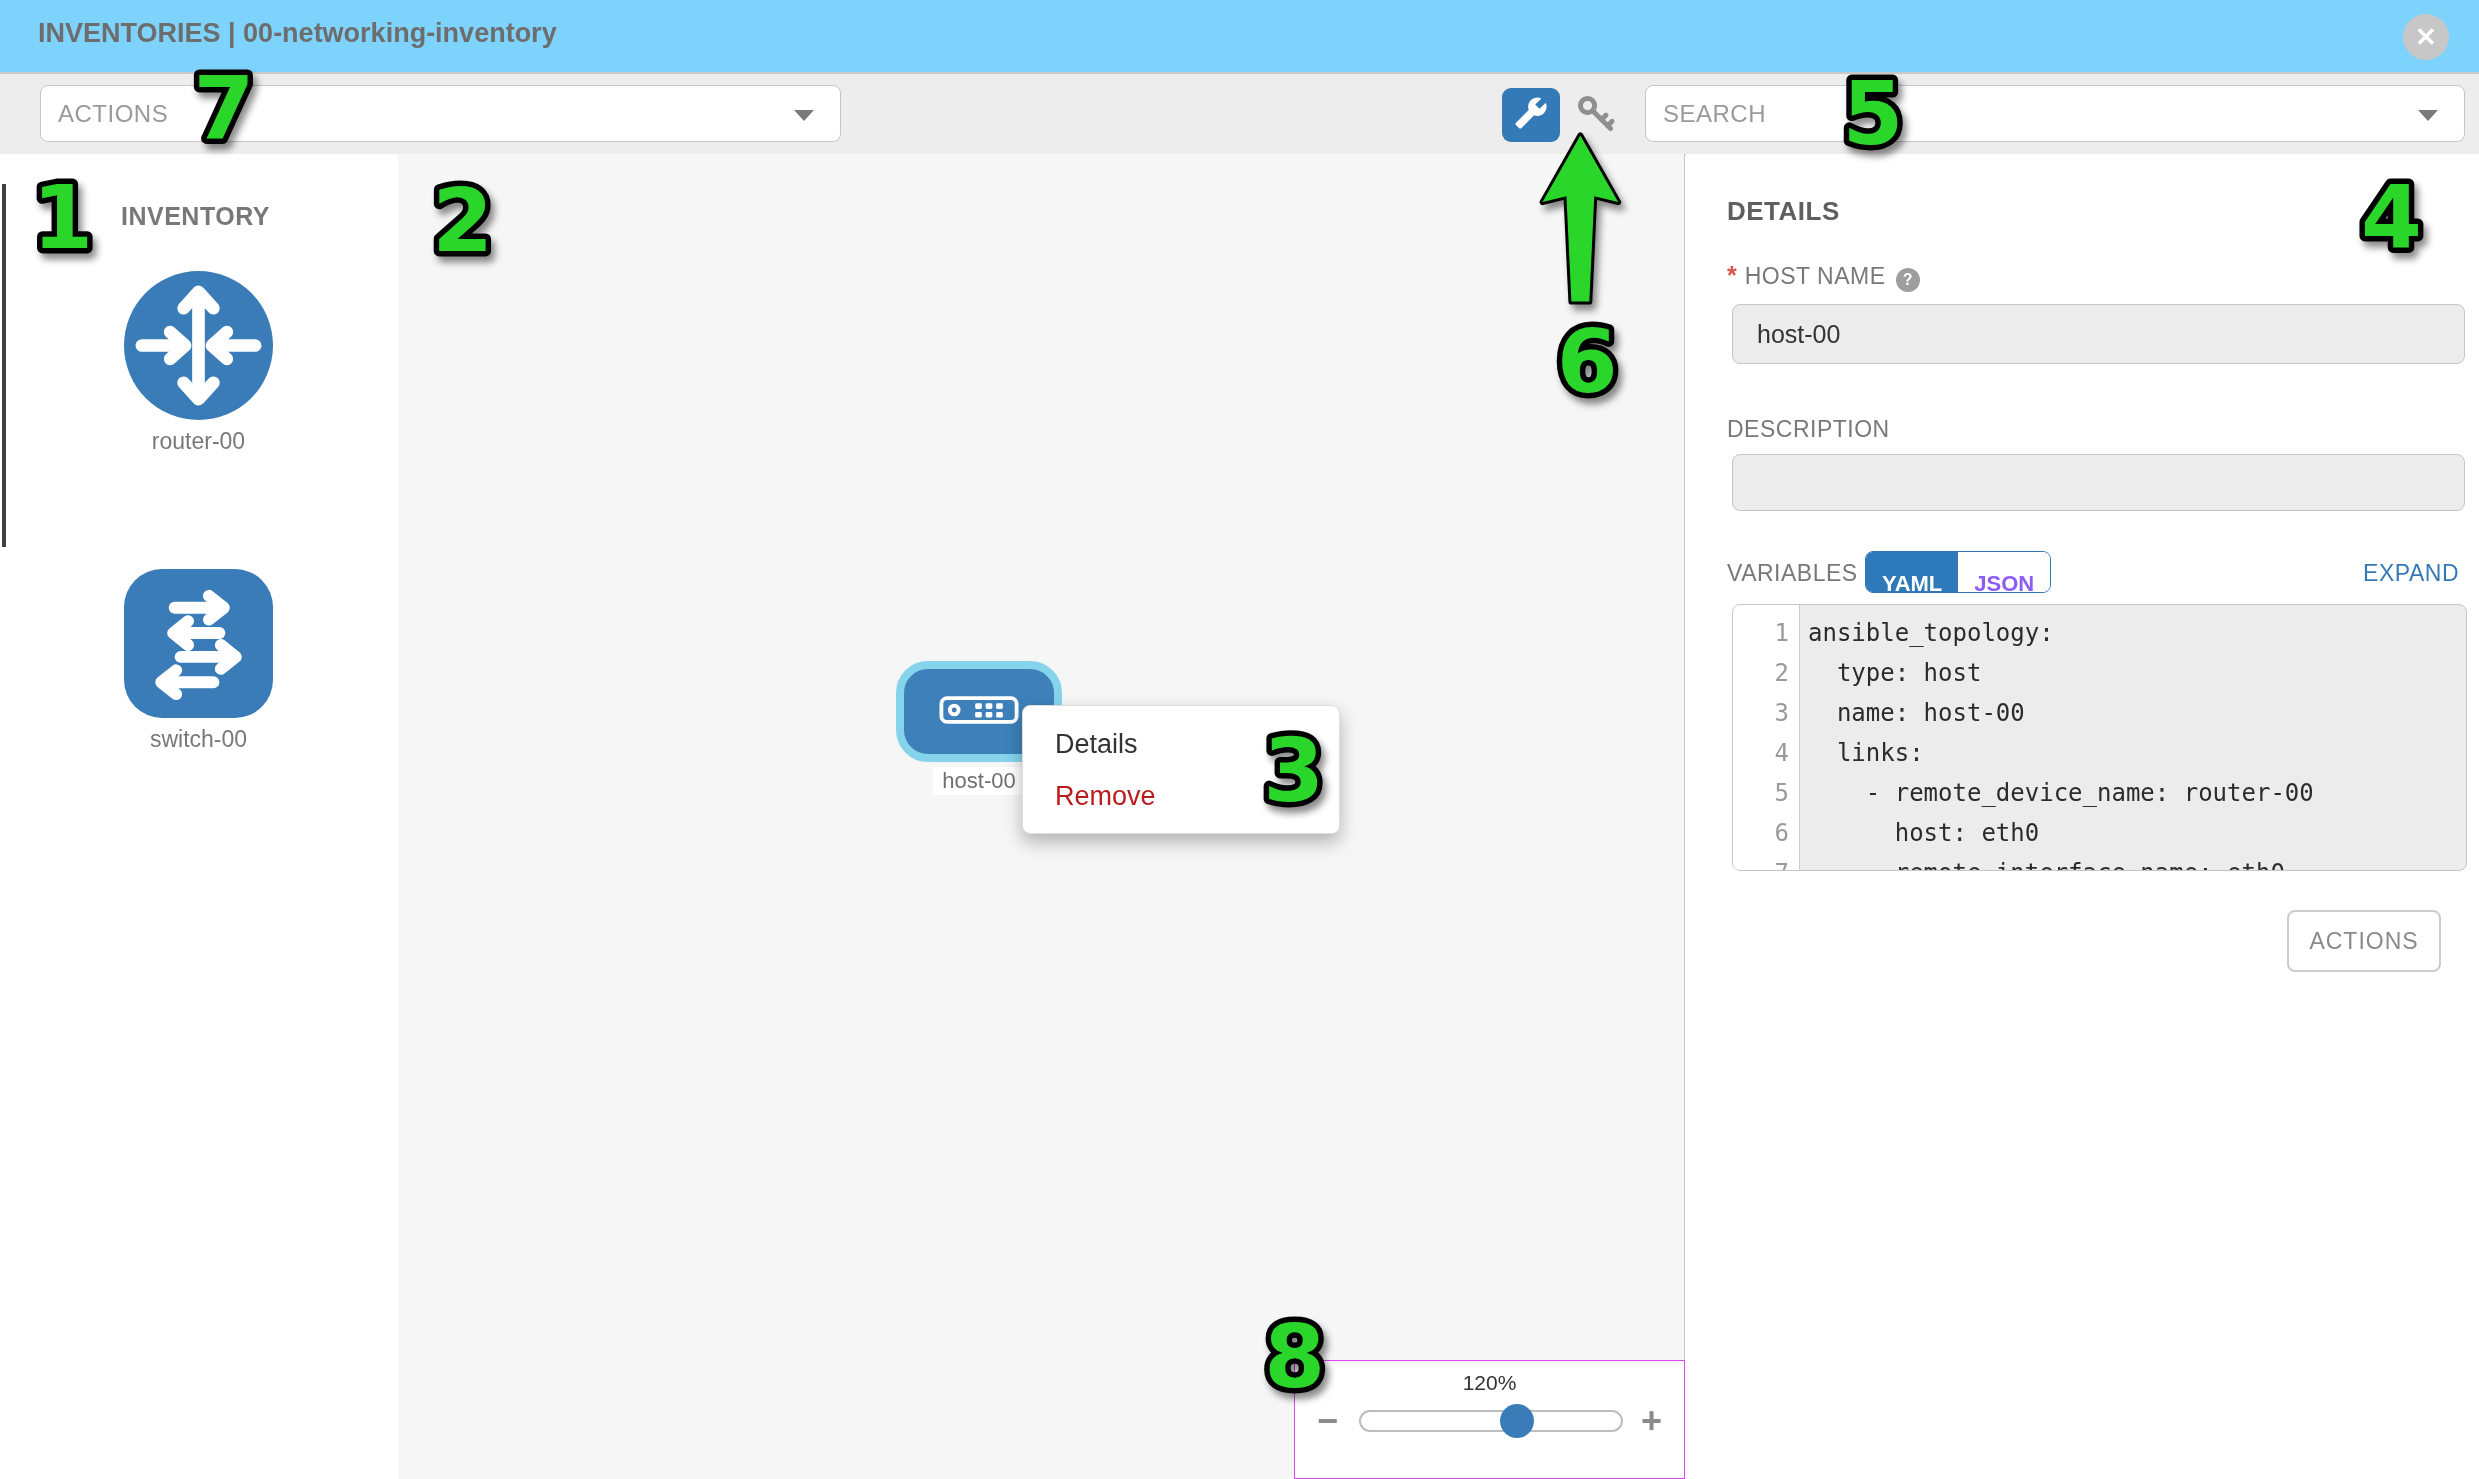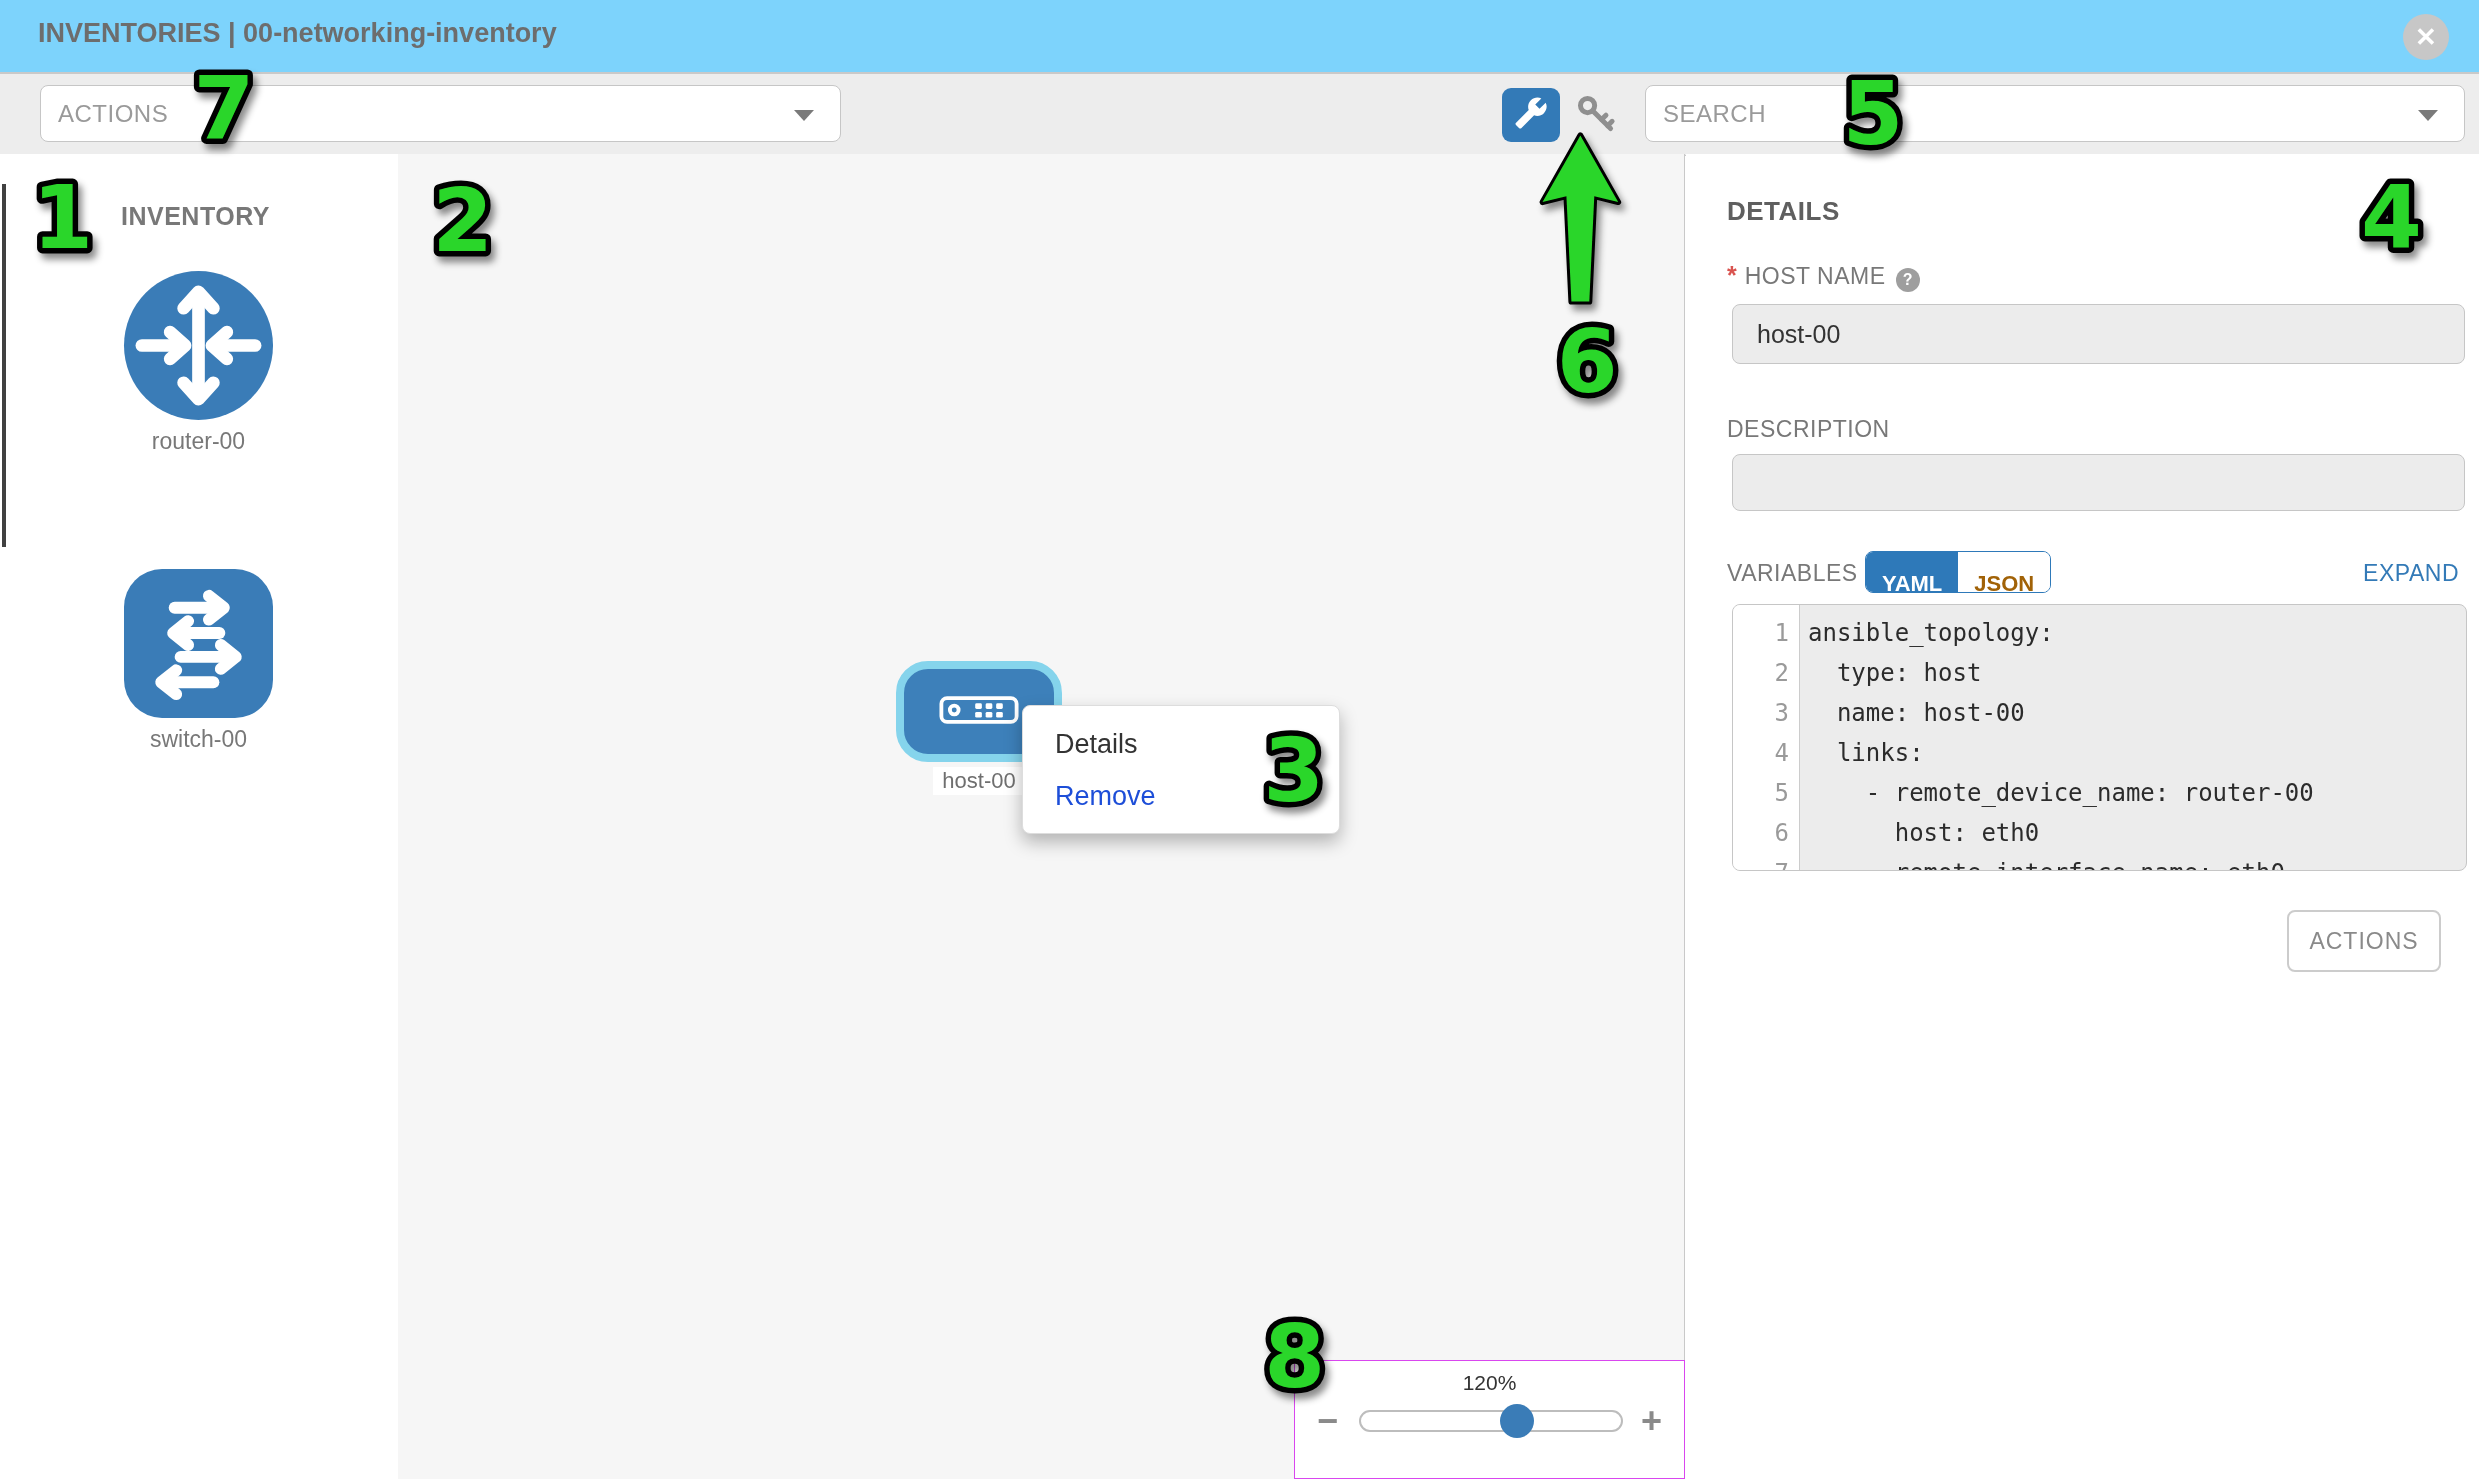--- a/index.html
+++ b/index.html
@@ -37,21 +37,21 @@
   .rpanel{position:absolute;left:1686px;top:154px;width:794px;height:1325px;background:#fff;}
   
   .node{position:absolute;left:498px;top:507px;width:166px;height:101px;box-sizing:border-box;
       background:#3d80ba;border:8px solid #85d4ec;border-radius:32px;display:flex;
       align-items:center;justify-content:center;cursor:pointer;}
   .node-label{position:absolute;left:535px;top:613px;width:92px;height:28px;background:#fff;
       font-size:22px;color:#6f6f6f;text-align:center;line-height:28px;}
   .ctx-menu{position:absolute;left:624px;top:551px;width:318px;height:129px;background:#fff;
       border:1px solid #ddd;border-radius:8px;box-shadow:0 8px 18px rgba(0,0,0,.28);padding-top:12px;box-sizing:border-box;}
   .ctx-item{padding-left:32px;font-size:27px;line-height:52px;color:#333;cursor:pointer;}
-  .ctx-item.danger{color:#1d4ed8;}
+  .ctx-item.danger{color:#b91c1c;}
   
   .zoom-panel{position:absolute;left:896px;top:1206px;width:391px;height:119px;background:#fff;
       border:1px solid #d946ef;box-sizing:border-box;}
   .zoom-pct{position:absolute;left:0;top:10px;width:100%;text-align:center;font-size:21px;color:#333;}
   .zoom-minus,.zoom-plus{position:absolute;top:42px;font-size:36px;font-weight:bold;color:#8a8a8a;cursor:pointer;line-height:36px;}
   .zoom-minus{left:22px;}
   .zoom-plus{left:346px;}
   .zoom-track{position:absolute;left:64px;top:49px;width:264px;height:22px;border:2px solid #bdbdbd;
       border-radius:12px;background:#fff;box-sizing:border-box;cursor:pointer;}
   .zoom-thumb{position:absolute;left:205px;top:43px;width:34px;height:34px;border-radius:50%;
@@ -67,21 +67,21 @@
       border:1px solid #c6c6c6;border-radius:8px;font-size:25px;color:#333;padding:0 24px;
       font-family:"Liberation Sans",sans-serif;}
   #hostname-input{top:150px;}
   .row-desc{position:absolute;left:41px;top:262px;}
   #desc-input{top:300px;height:57px;}
   .row-vars{position:absolute;left:41px;top:406px;width:733px;height:44px;}
   .toggle{position:absolute;left:138px;top:-9px;height:40px;border:1px solid #2e79b9;border-radius:8px;
       overflow:hidden;display:flex;}
   .tg-btn{height:40px;line-height:40px;padding:12px 16px;font-size:22px;font-weight:bold;cursor:pointer;}
   .tg-on{background:#2e79b9;color:#fff;}
-  .tg-off{background:#fff;color:#a16207;}
+  .tg-off{background:#fff;color:#8b5cf6;}
   .expand-link{position:absolute;right:1px;top:0;font-size:23px;color:#337ab7;letter-spacing:0.5px;cursor:pointer;}
   .editor{position:absolute;left:46px;top:450px;width:733px;height:265px;border:1px solid #c6c6c6;
       border-radius:8px;overflow:hidden;display:flex;background:#ececec;cursor:text;}
   .gutter{width:56px;background:#fff;border-right:1px solid #ccc;padding:8px 10px 0 0;text-align:right;flex:none;}
   .gutter div{font-family:"DejaVu Sans Mono",monospace;font-size:24px;line-height:40px;color:#9a9a9a;}
   .codearea{padding:8px 0 0 8px;}
   .codearea div{font-family:"DejaVu Sans Mono",monospace;font-size:24px;line-height:40px;color:#2b2b2b;white-space:pre;}
   .cancel-btn{position:absolute;left:601px;top:756px;width:154px;height:62px;background:#fff;
       border:2px solid #ccc;border-radius:8px;font-size:23px;color:#8a8a8a;letter-spacing:1px;
       text-align:center;line-height:58px;box-sizing:border-box;cursor:pointer;}

